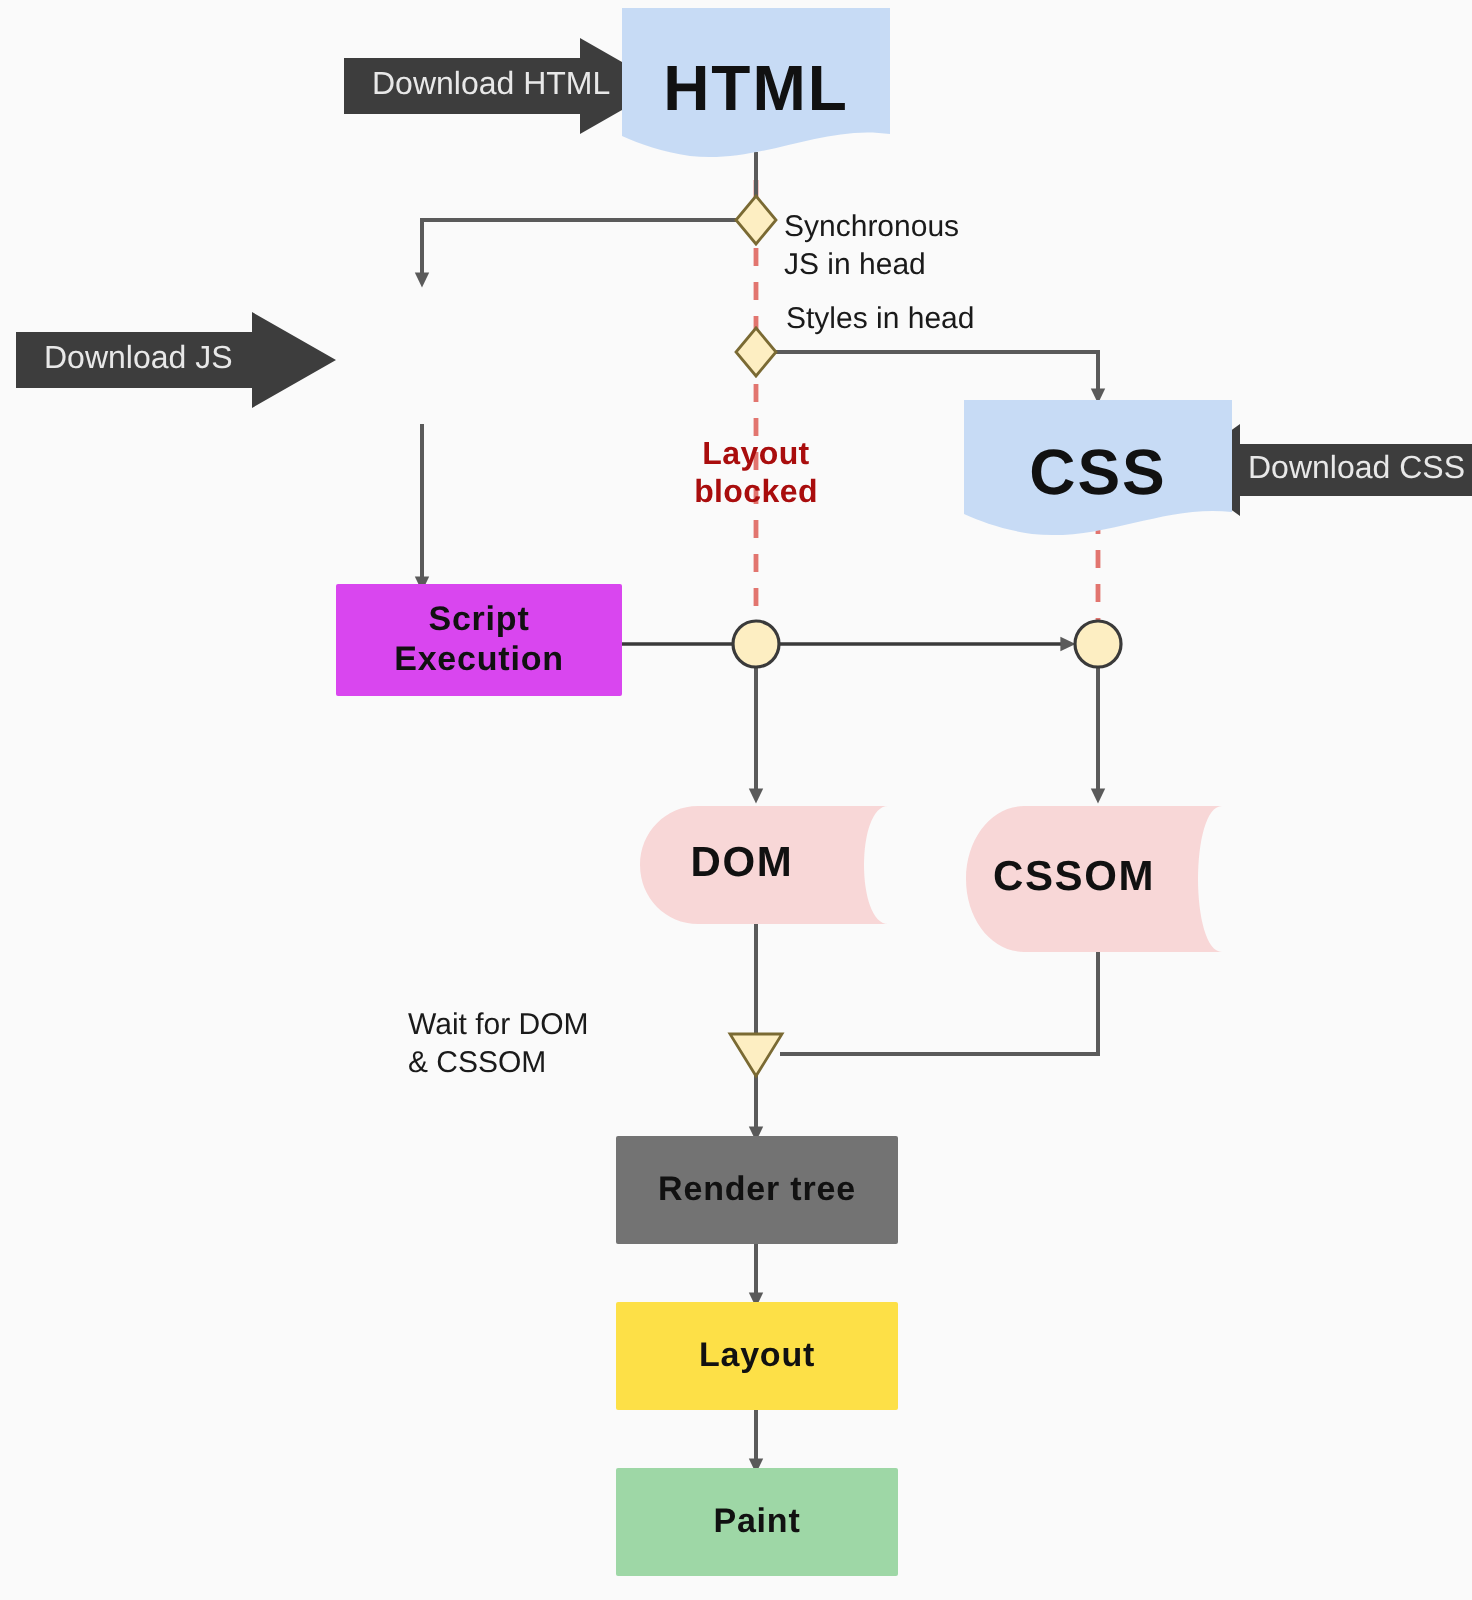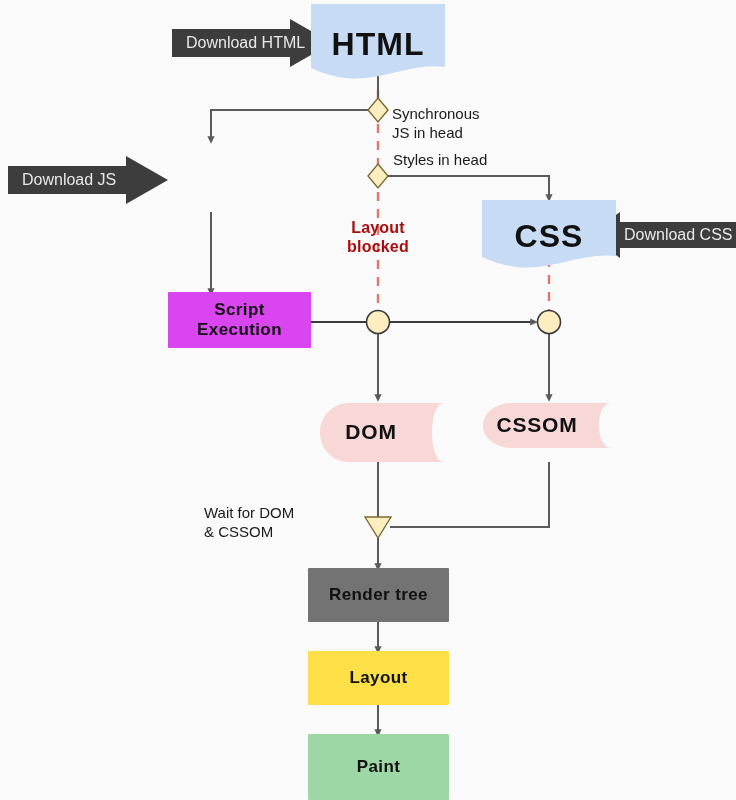--- a/index.html
+++ b/index.html
@@ -200,36 +200,36 @@
 Execution</span>
   </div>
 
   <div class="node cyl-node" style="left:320px; top:403px; width:124px; height:59px;">
     <svg class="cyl-shape" viewBox="0 0 124 59" preserveAspectRatio="none">
       <path d="M29,0 L124,0 C108,0 108,59 124,59 L29,59 C13,59 0,46 0,29.5 C0,13 13,0 29,0 Z" fill="#f8d7d7"></path>
     </svg>
     <span class="node-label" style="margin-right:22px;">DOM</span>
   </div>
 
-  <div class="node cyl-node" style="left:483px; top:403px; width:128px; height:45px;">
+  <div class="node cyl-node" style="left:483px; top:403px; width:128px; height:73px;">
     <svg class="cyl-shape" viewBox="0 0 128 59" preserveAspectRatio="none">
       <path d="M29,0 L128,0 C112,0 112,59 128,59 L29,59 C13,59 0,46 0,29.5 C0,13 13,0 29,0 Z" fill="#f8d7d7"></path>
     </svg>
     <span class="node-label" style="margin-right:20px;">CSSOM</span>
   </div>
 
   <div class="node rect-node" style="left:308px; top:568px; width:141px; height:54px; background:#737373;">
     <span class="node-label">Render tree</span>
   </div>
 
   <div class="node rect-node" style="left:308px; top:651px; width:141px; height:54px; background:#fde047;">
     <span class="node-label">Layout</span>
   </div>
 
-  <div class="node rect-node" style="left:308px; top:734px; width:141px; height:66px; background:#9ed7a6;">
+  <div class="node rect-node" style="left:308px; top:734px; width:141px; height:54px; background:#9ed7a6;">
     <span class="node-label">Paint</span>
   </div>
 
   <div class="chunk-arrow" style="left:172px; top:19px; width:160px; height:48px; padding-left:14px;">
     <svg width="160" height="48" viewBox="0 0 160 48">
       <path d="M0,10 L118,10 L118,0 L160,24 L118,48 L118,38 L0,38 Z" fill="#3d3d3d"></path>
     </svg>
     <span class="chunk-label">Download HTML</span>
   </div>
 

